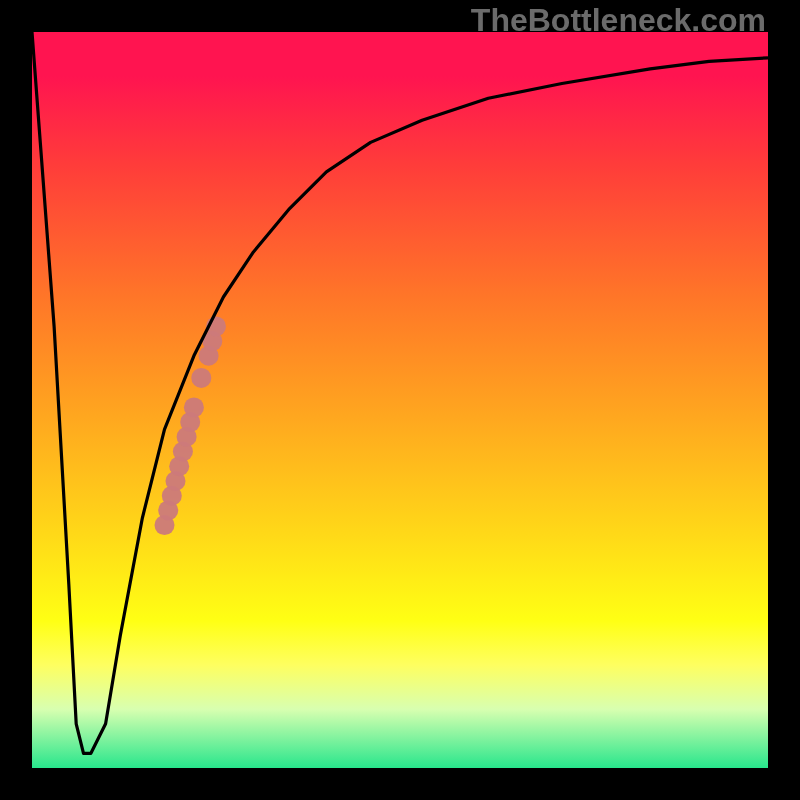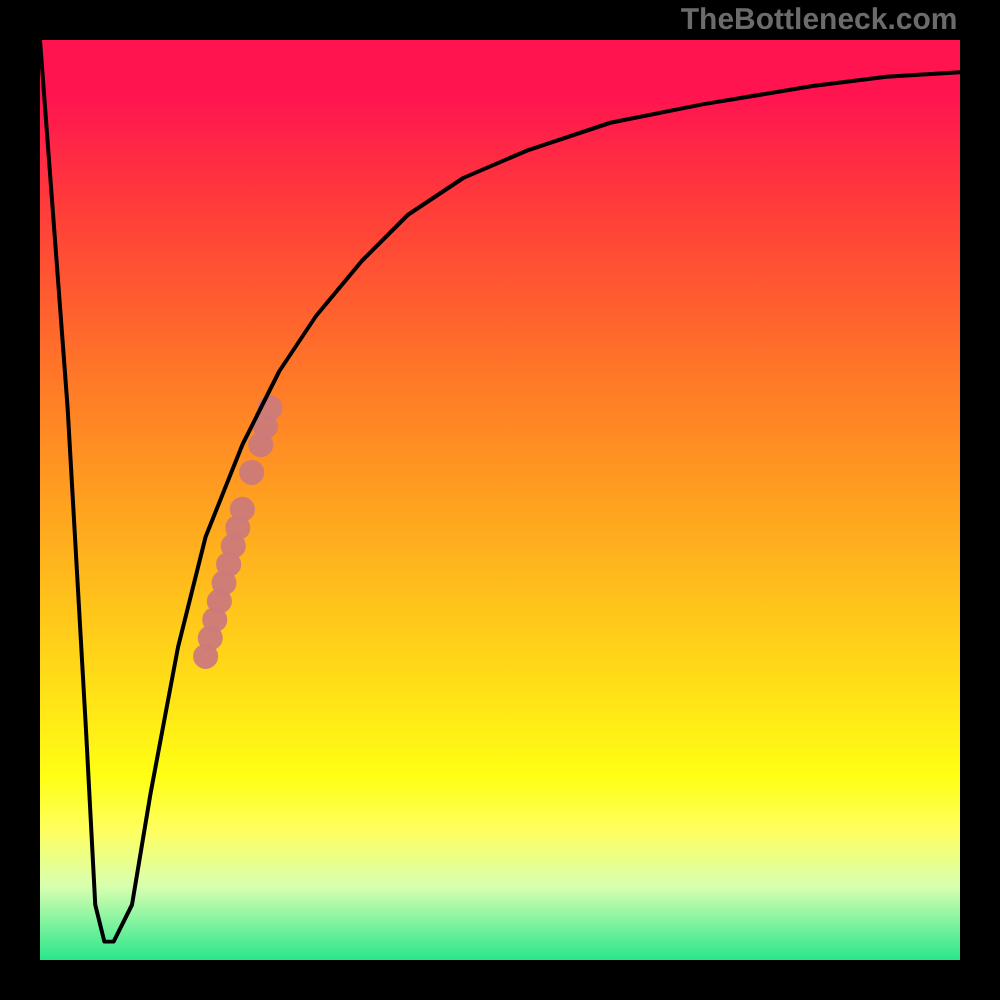--- a/index.html
+++ b/index.html
@@ -28,21 +28,21 @@
       #feff60 86%,
       #d8ffb0 92%,
       #28e68c 100%
     );
   }
   .watermark {
     position: absolute;
     top: 2px;
     right: 34px;
     font-family: Arial, Helvetica, sans-serif;
-    font-size: 24px;
+    font-size: 32px;
     font-weight: 600;
     color: #6b6b6b;
     letter-spacing: 0;
   }
   svg.overlay {
     position: absolute;
     left: 32px;
     top: 32px;
     width: 736px;
     height: 736px;

